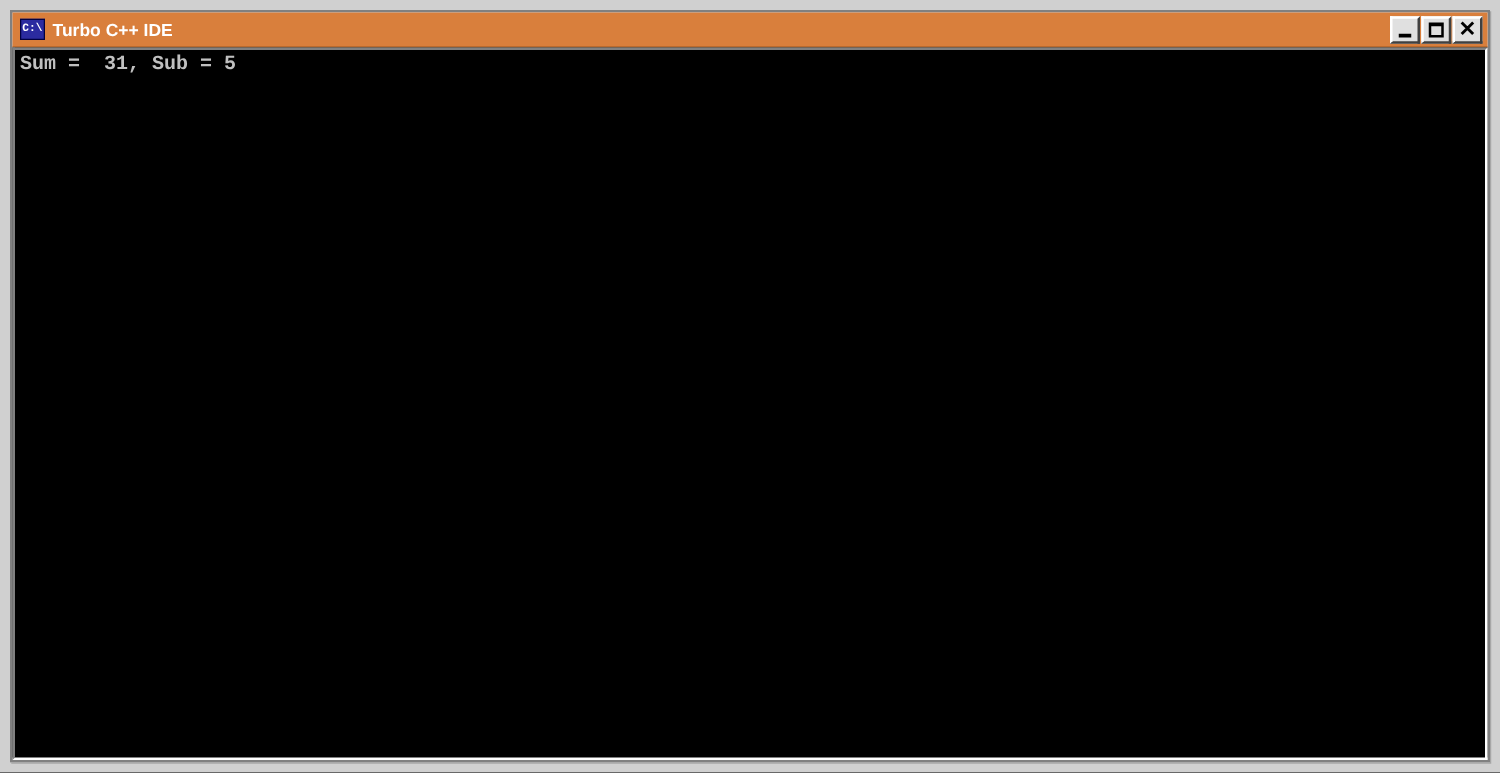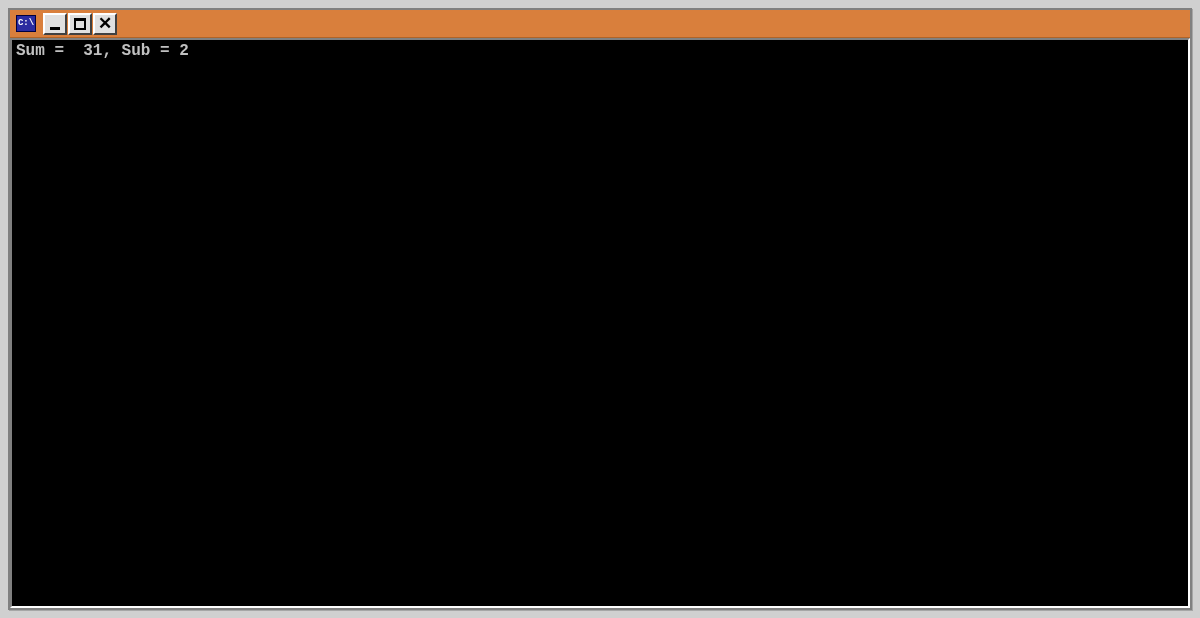--- a/index.html
+++ b/index.html
@@ -110,28 +110,29 @@
     }
   </style>
 </head>
 <body>
 
 <div class="window">
   <div class="titlebar">
     <div class="app-icon">
       <span class="app-icon-text">C:\</span>
     </div>
+    <div class="title-text">Turbo C++ IDE</div>
     <div class="window-controls">
       <div class="win-btn win-btn-min">
         <div class="min-glyph"></div>
       </div>
       <div class="win-btn">
         <div class="max-glyph"></div>
       </div>
       <div class="win-btn">
         <span class="close-glyph">✕</span>
       </div>
     </div>
   </div>
   <div class="console-area">
-    <pre class="console-output">Sum =  31, Sub = 2</pre>
+    <pre class="console-output">Sum =  31, Sub = 5</pre>
   </div>
 </div>
 
 </body></html>

